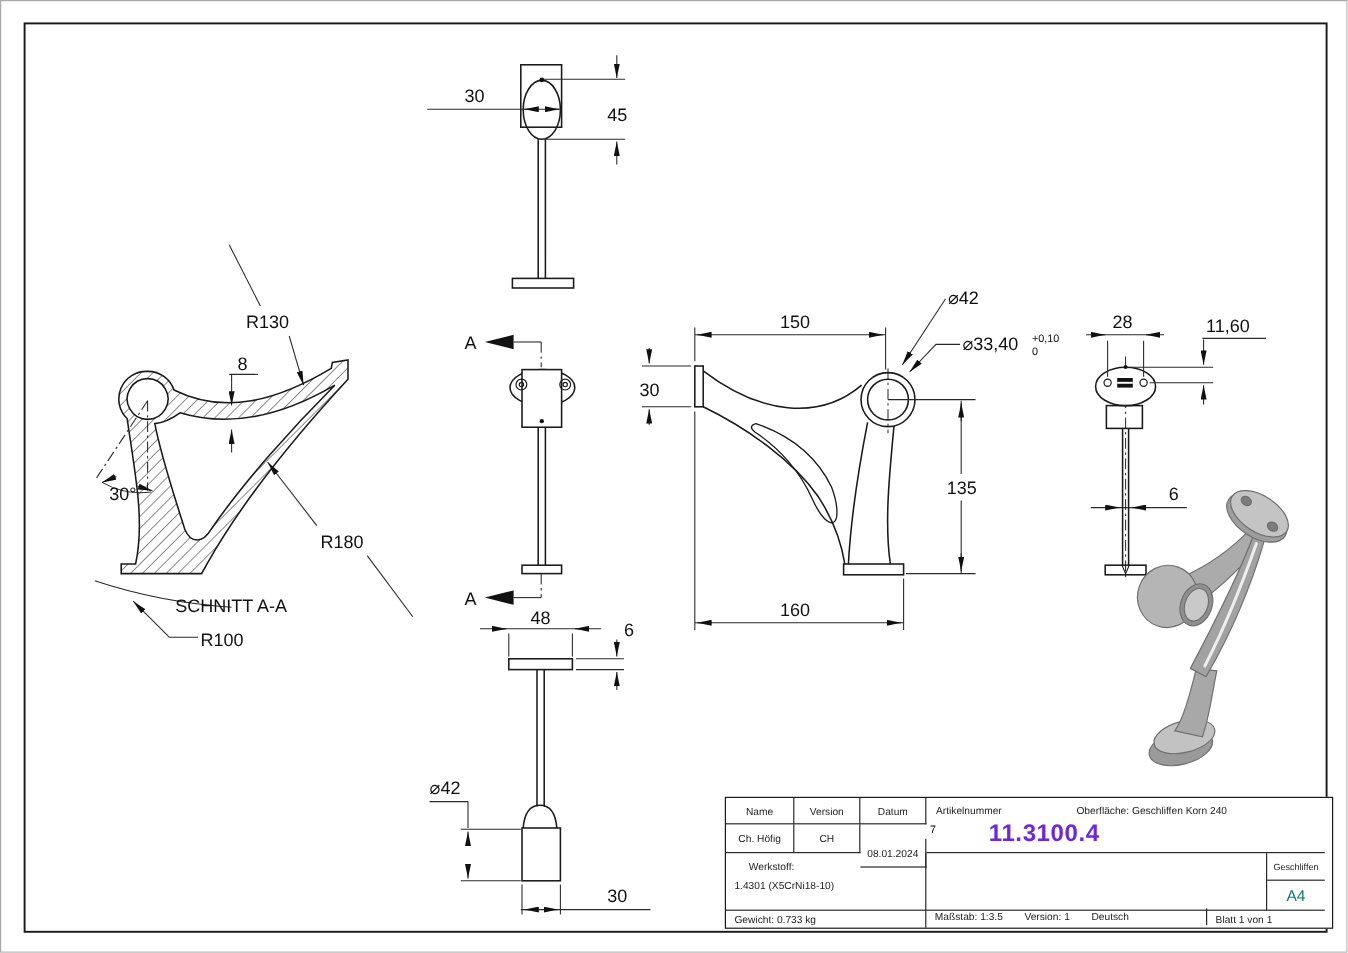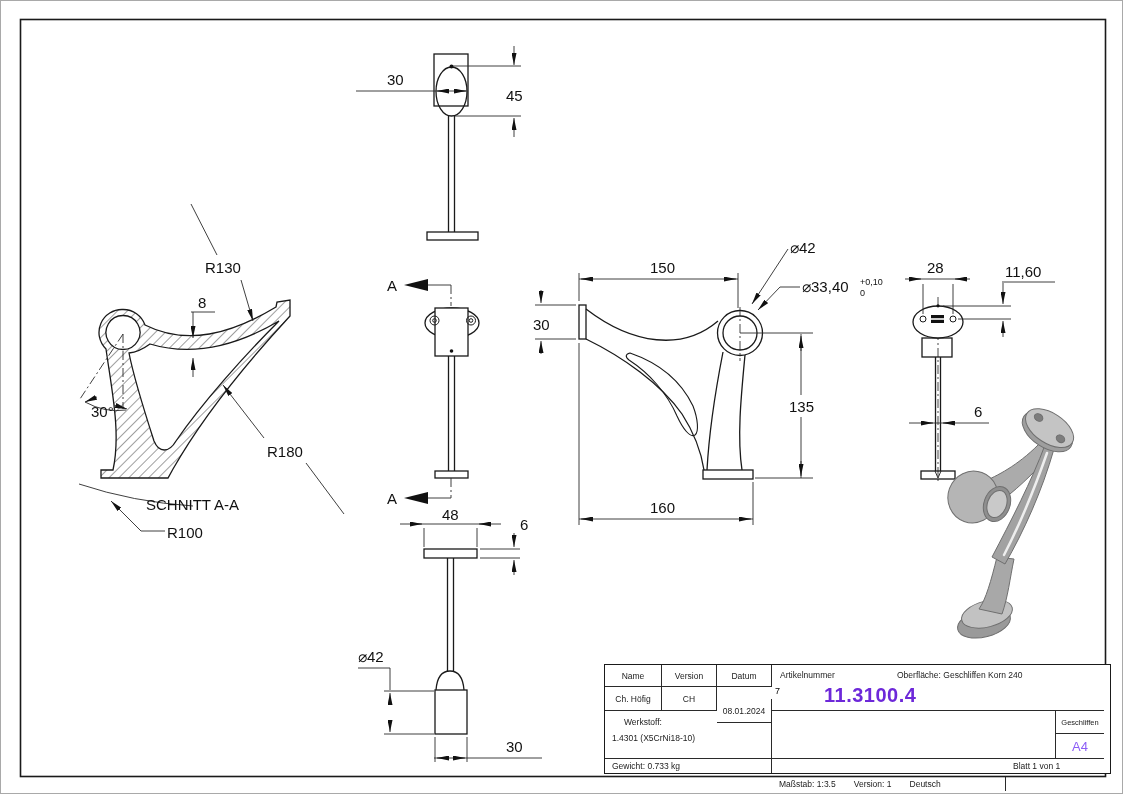--- a/index.html
+++ b/index.html
@@ -20,21 +20,21 @@
   }
   .cell{position:absolute;box-sizing:border-box;border-color:#2a2a2a;border-style:solid;border-width:0;}
   .br{border-right-width:1px;} .bb{border-bottom-width:1px;}
   .ctr{display:flex;align-items:center;justify-content:center;text-align:center;}
   .padl{display:flex;align-items:center;padding-left:7px;}
   .artnum{position:absolute;left:12px;top:19px;font-size:20px;font-weight:700;color:#6d28d9;letter-spacing:.5px;margin-left:40px;}
   .artsup{position:absolute;left:3px;top:21px;font-size:9px;color:#000;}
   .lbl-art{position:absolute;left:8px;top:5px;}
   .lbl-ober{position:absolute;left:125px;top:5px;}
   .wk1{position:absolute;left:19px;top:6px;} .wk2{position:absolute;left:7px;top:22px;}
-  .a4{font-size:13px;font-weight:400;color:#8b5cf6;}
+  .a4{font-size:13px;font-weight:400;color:#0f766e;}
   .bfmt{font-size:7.5px;}
   .mrow span{margin-right:18px;}
 </style>
 </head>
 <body>
 
 <div class="sheet">
 
 <svg width="1123" height="794" viewBox="0 0 1123 794">
   <defs>
@@ -326,21 +326,21 @@
 
   <div class="cell br bb" style="left:0;top:46px;width:167px;height:48px;">
     <span class="wk1">Werkstoff:</span>
     <span class="wk2">1.4301 (X5CrNi18-10)</span>
   </div>
   <div class="cell br bb" style="left:167px;top:46px;width:284px;height:48px;"></div>
   <div class="cell ctr bb bfmt" style="left:451px;top:46px;width:48px;height:23px;">Geschliffen</div>
   <div class="cell ctr bb a4" style="left:451px;top:69px;width:48px;height:25px;">A4</div>
 
   <div class="cell padl br" style="left:0;top:94px;width:167px;height:14px;">Gewicht: 0.733 kg</div>
-  <div class="cell padl br mrow" style="left:167px;top:112px;width:234px;height:14px;">
+  <div class="cell padl br mrow" style="left:167px;top:92px;width:234px;height:14px;">
     <span>Maßstab: 1:3.5</span>
     <span>Version: 1</span>
     <span>Deutsch</span>
   </div>
   <div class="cell padl" style="left:401px;top:94px;width:98px;height:14px;">Blatt 1 von 1</div>
 </div>
 
 </div>
 
 </body></html>

